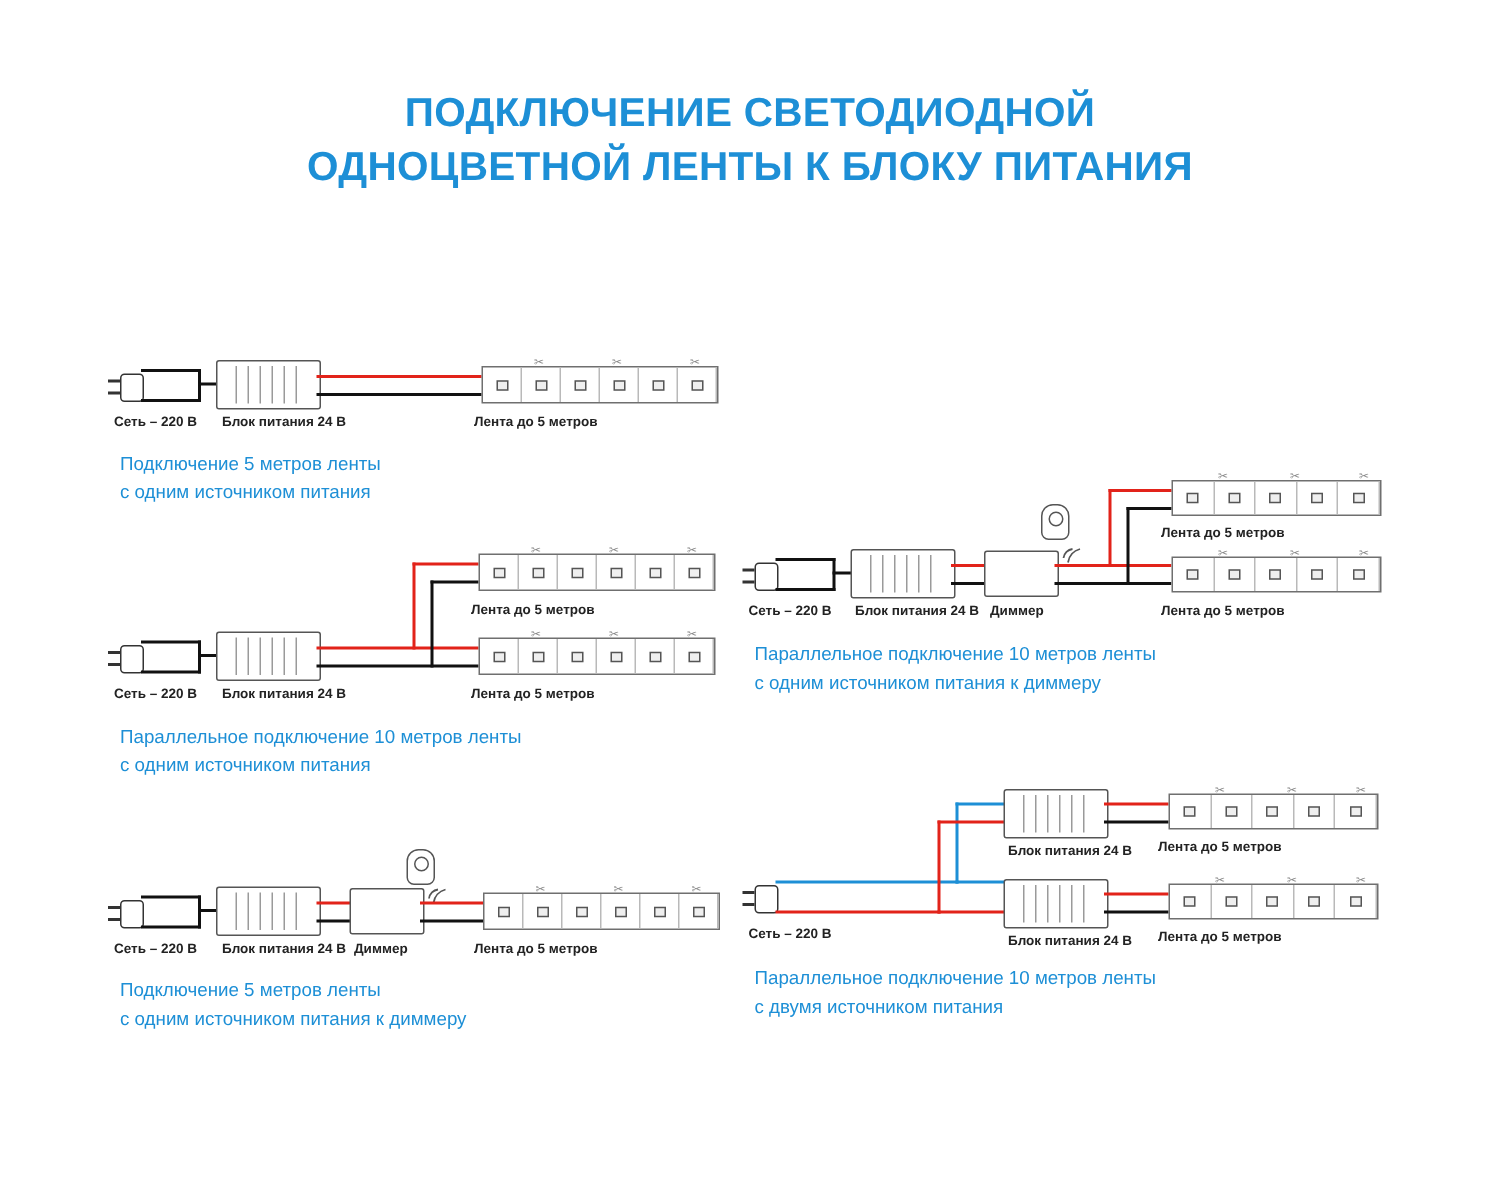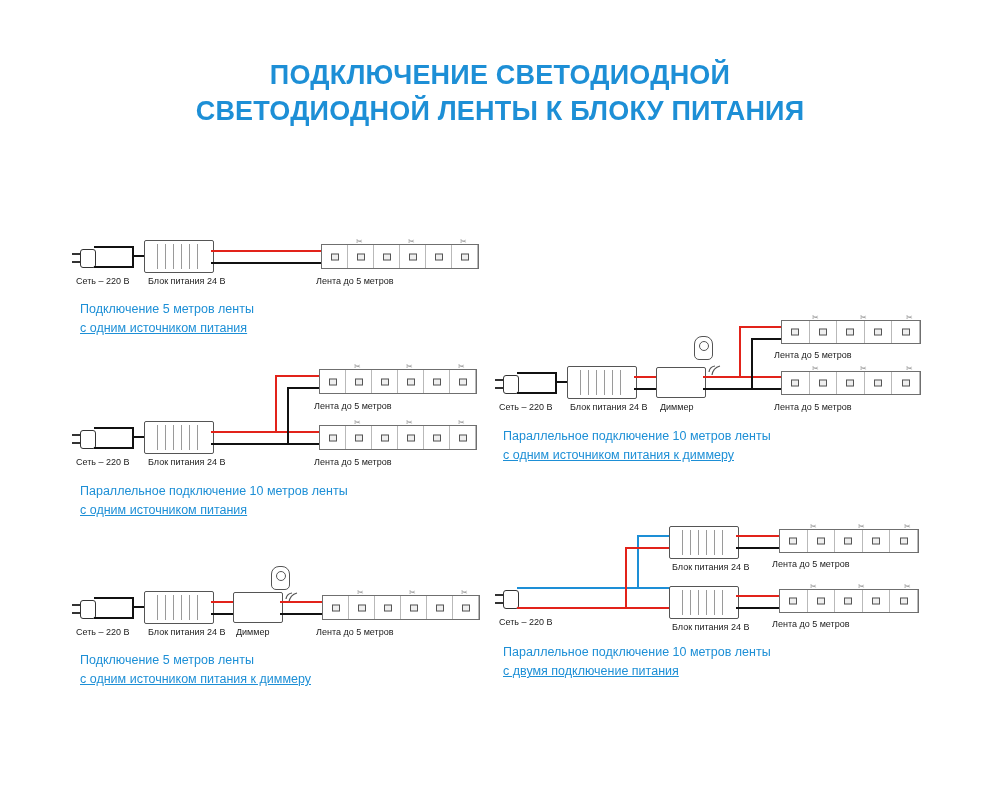--- a/index.html
+++ b/index.html
@@ -27,28 +27,28 @@
   
   .diagram{position:absolute;}
 
   .caption{
     position:absolute;
     color:#1d8fd6;
     font-size:12.5px;
     line-height:1.55;
     white-space:nowrap;
   }
-  .caption .l2{display:block;text-decoration:underline;}
+  .caption .l2{display:block;}
 
   .lbl{
     position:absolute;
     color:#222;
     font-size:9px;
     white-space:nowrap;
-    font-weight:normal;
+    font-weight:bold;
   }
 
   
   .w{position:absolute;background:#111;}
   .w.red{background:#e2231a;}
   .w.blue{background:#1d8fd6;}
   .w.black{background:#111;}
 
   
   .psu{
@@ -110,21 +110,21 @@
     border:1.3px solid #555;background:#fff;
   }
 </style>
 </head>
 <body>
 
 <div class="page">
 
   <div class="title">
     <span>ПОДКЛЮЧЕНИЕ СВЕТОДИОДНОЙ</span>
-    <span class="l2">СВЕТОДИОДНОЙ ЛЕНТЫ К БЛОКУ ПИТАНИЯ</span>
+    <span class="l2">ОДНОЦВЕТНОЙ ЛЕНТЫ К БЛОКУ ПИТАНИЯ</span>
   </div>
 
   <div class="diagram" style="left:0;top:0;width:500px;height:330px;">
 
     <div class="plug" style="left:80px;top:249px;width:30px;height:20px;">
       <div class="body"></div>
       <div class="pin" style="left:-8px;top:4px;"></div>
       <div class="pin" style="left:-8px;top:12px;"></div>
     </div>
 
@@ -523,17 +523,17 @@
     </div>
 
     <div class="lbl" style="left:772px;top:559px;">Лента до 5 метров</div>
     <div class="lbl" style="left:672px;top:562px;">Блок питания 24 В</div>
     <div class="lbl" style="left:499px;top:617px;">Сеть – 220 В</div>
     <div class="lbl" style="left:672px;top:622px;">Блок питания 24 В</div>
     <div class="lbl" style="left:772px;top:619px;">Лента до 5 метров</div>
 
     <div class="caption" style="left:503px;top:643px;">
       <span>Параллельное подключение 10 метров ленты</span>
-      <span class="l2">с двумя подключение питания</span>
+      <span class="l2">с двумя источником питания</span>
     </div>
   </div>
 
 </div>
 
 </body></html>

